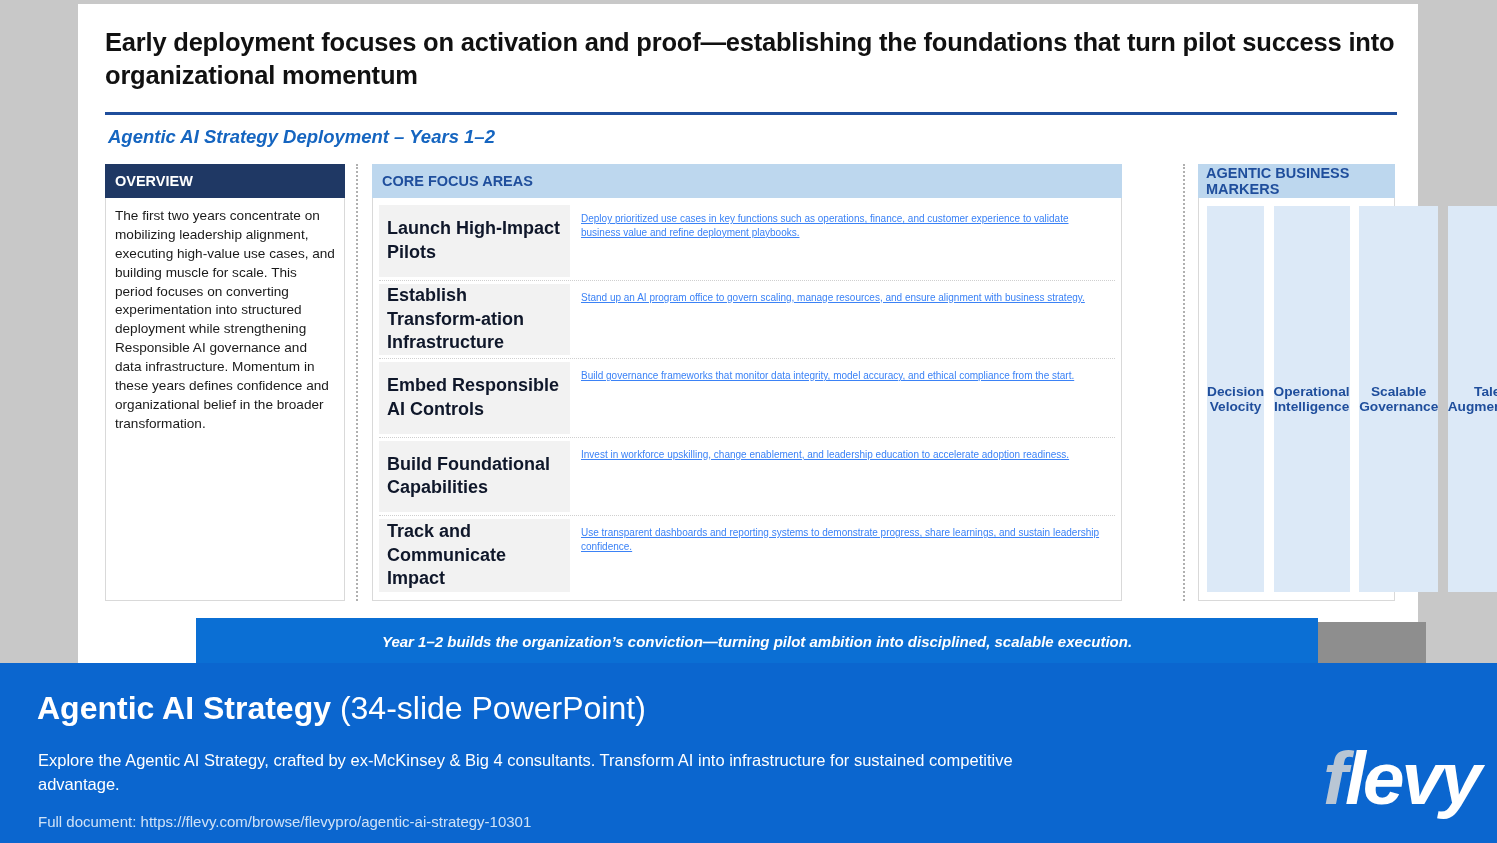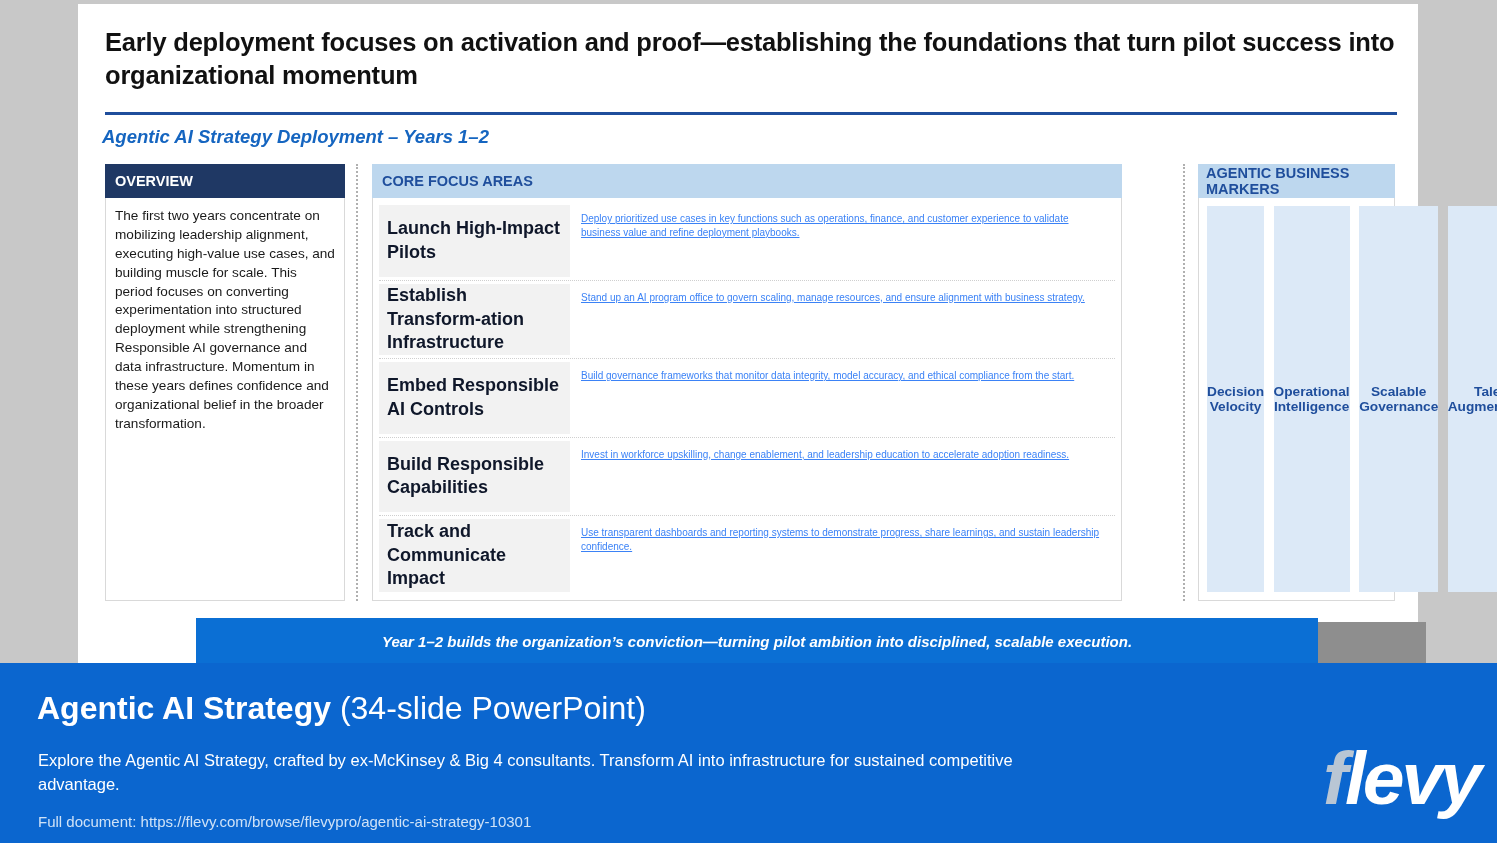--- a/index.html
+++ b/index.html
@@ -27,21 +27,21 @@
     letter-spacing:-0.2px;
   }
   .title-rule {
     position:absolute;
     left:27px; top:108px;
     width:1292px; height:3px;
     background:#1f4e9c;
   }
   .subtitle {
     position:absolute;
-    left:24px; top:122px;
+    left:30px; top:122px;
     font-size:18.5px;
     font-weight:bold;
     font-style:italic;
     color:#1565c0;
   }
 
   
   .ov-col {
     position:absolute;
     left:27px; top:160px;
@@ -258,21 +258,21 @@
       </div>
       <div class="core-row">
         <div class="core-label">Establish Transform-ation Infrastructure</div>
         <div class="core-text">Stand up an AI program office to govern scaling, manage resources, and ensure alignment with business strategy.</div>
       </div>
       <div class="core-row">
         <div class="core-label">Embed Responsible AI Controls</div>
         <div class="core-text">Build governance frameworks that monitor data integrity, model accuracy, and ethical compliance from the start.</div>
       </div>
       <div class="core-row">
-        <div class="core-label">Build Responsible Capabilities</div>
+        <div class="core-label">Build Foundational Capabilities</div>
         <div class="core-text">Invest in workforce upskilling, change enablement, and leadership education to accelerate adoption readiness.</div>
       </div>
       <div class="core-row">
         <div class="core-label">Track and Communicate Impact</div>
         <div class="core-text">Use transparent dashboards and reporting systems to demonstrate progress, share learnings, and sustain leadership confidence.</div>
       </div>
     </div>
   </div>
 
   <div class="mk-col">

